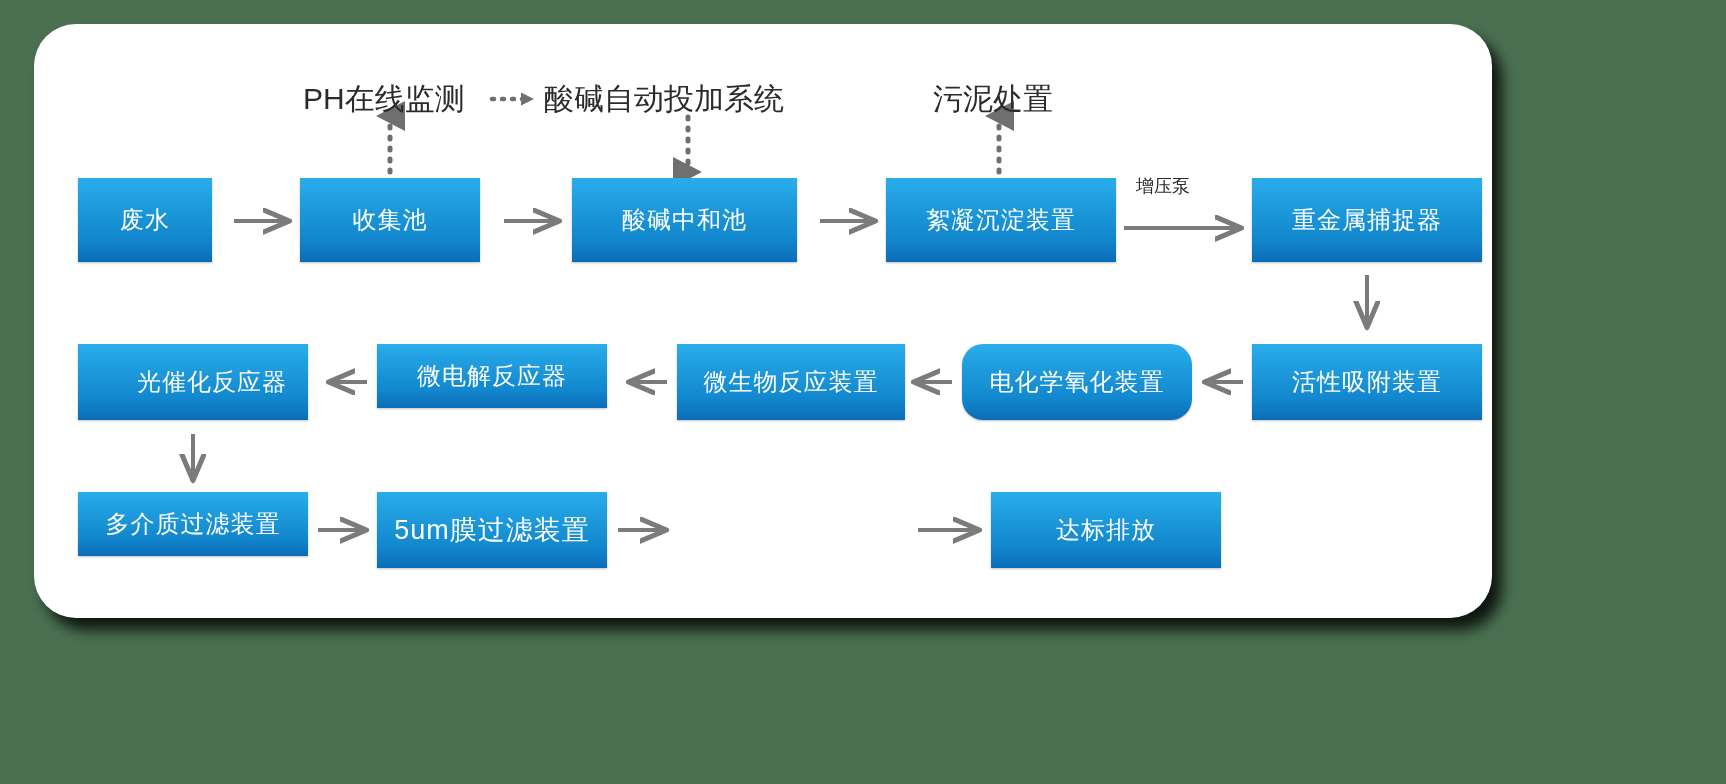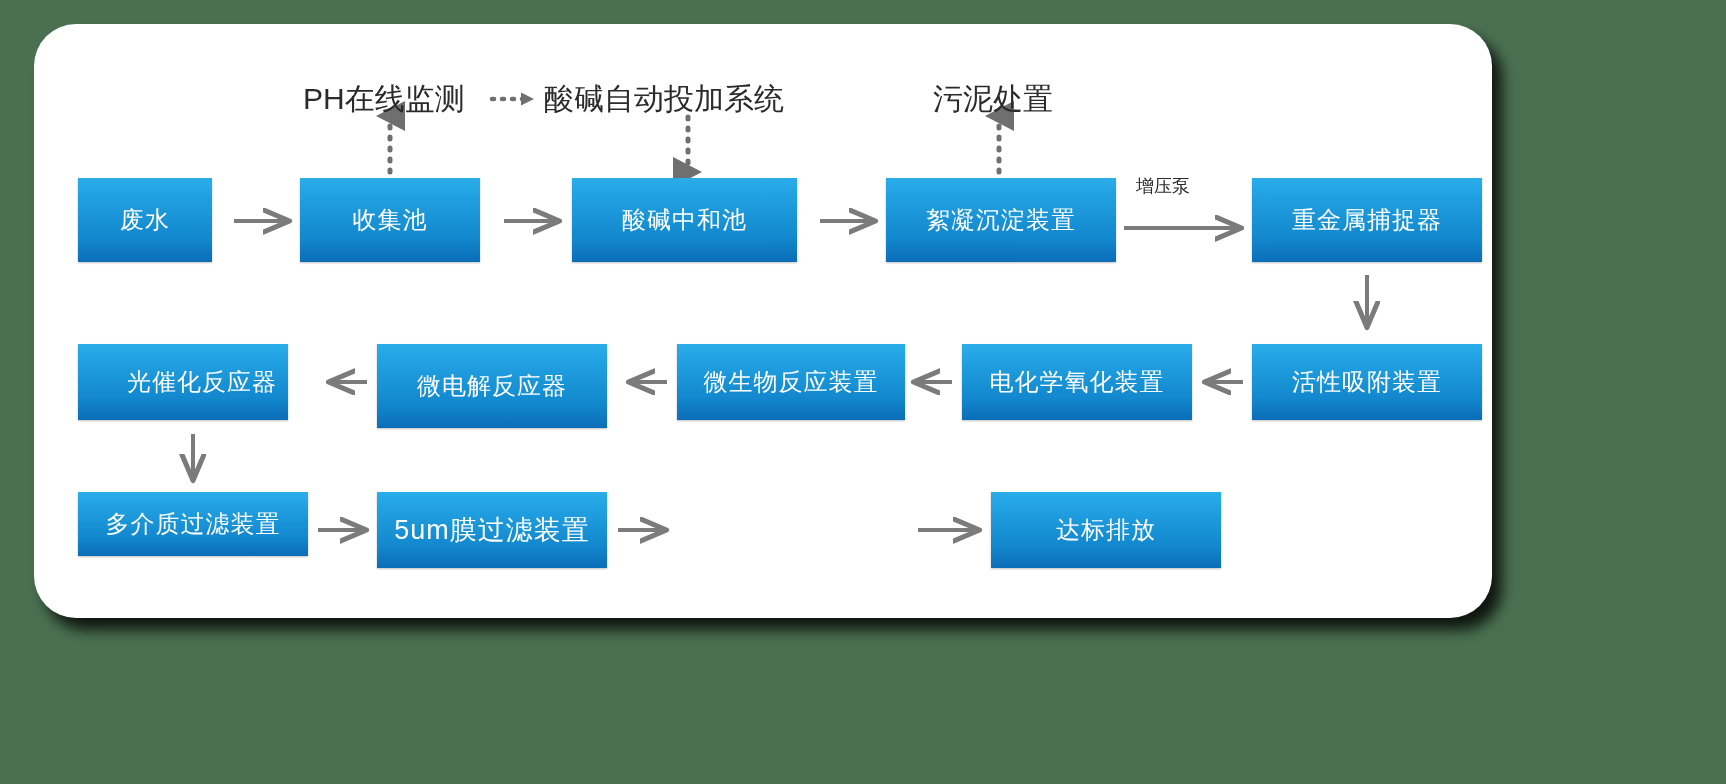--- a/index.html
+++ b/index.html
@@ -114,27 +114,27 @@
   <div class="box" style="left:78px;top:178px;width:134px;height:84px;">废水</div>
 
   <div class="box" style="left:300px;top:178px;width:180px;height:84px;">收集池</div>
 
   <div class="box" style="left:572px;top:178px;width:225px;height:84px;">酸碱中和池</div>
 
   <div class="box" style="left:886px;top:178px;width:230px;height:84px;">絮凝沉淀装置</div>
 
   <div class="box" style="left:1252px;top:178px;width:230px;height:84px;">重金属捕捉器</div>
 
-  <div class="box" style="left:78px;top:344px;width:210px;height:76px;padding-left:38px;">光催化反应器</div>
+  <div class="box" style="left:78px;top:344px;width:230px;height:76px;padding-left:38px;">光催化反应器</div>
 
-  <div class="box" style="left:377px;top:344px;width:230px;height:84px;">微电解反应器</div>
+  <div class="box" style="left:377px;top:344px;width:230px;height:64px;">微电解反应器</div>
 
   <div class="box" style="left:677px;top:344px;width:228px;height:76px;">微生物反应装置</div>
 
-  <div class="box" style="left:962px;top:344px;width:230px;height:76px;">电化学氧化装置</div>
+  <div class="box" style="left:962px;top:344px;width:230px;height:76px;border-radius:21px;">电化学氧化装置</div>
 
   <div class="box" style="left:1252px;top:344px;width:230px;height:76px;">活性吸附装置</div>
 
   <div class="box" style="left:78px;top:492px;width:230px;height:64px;">多介质过滤装置</div>
 
   <div class="box small-text" style="left:377px;top:492px;width:230px;height:76px;">5um膜过滤装置</div>
 
 
   <div class="box" style="left:991px;top:492px;width:230px;height:76px;">达标排放</div>
 

